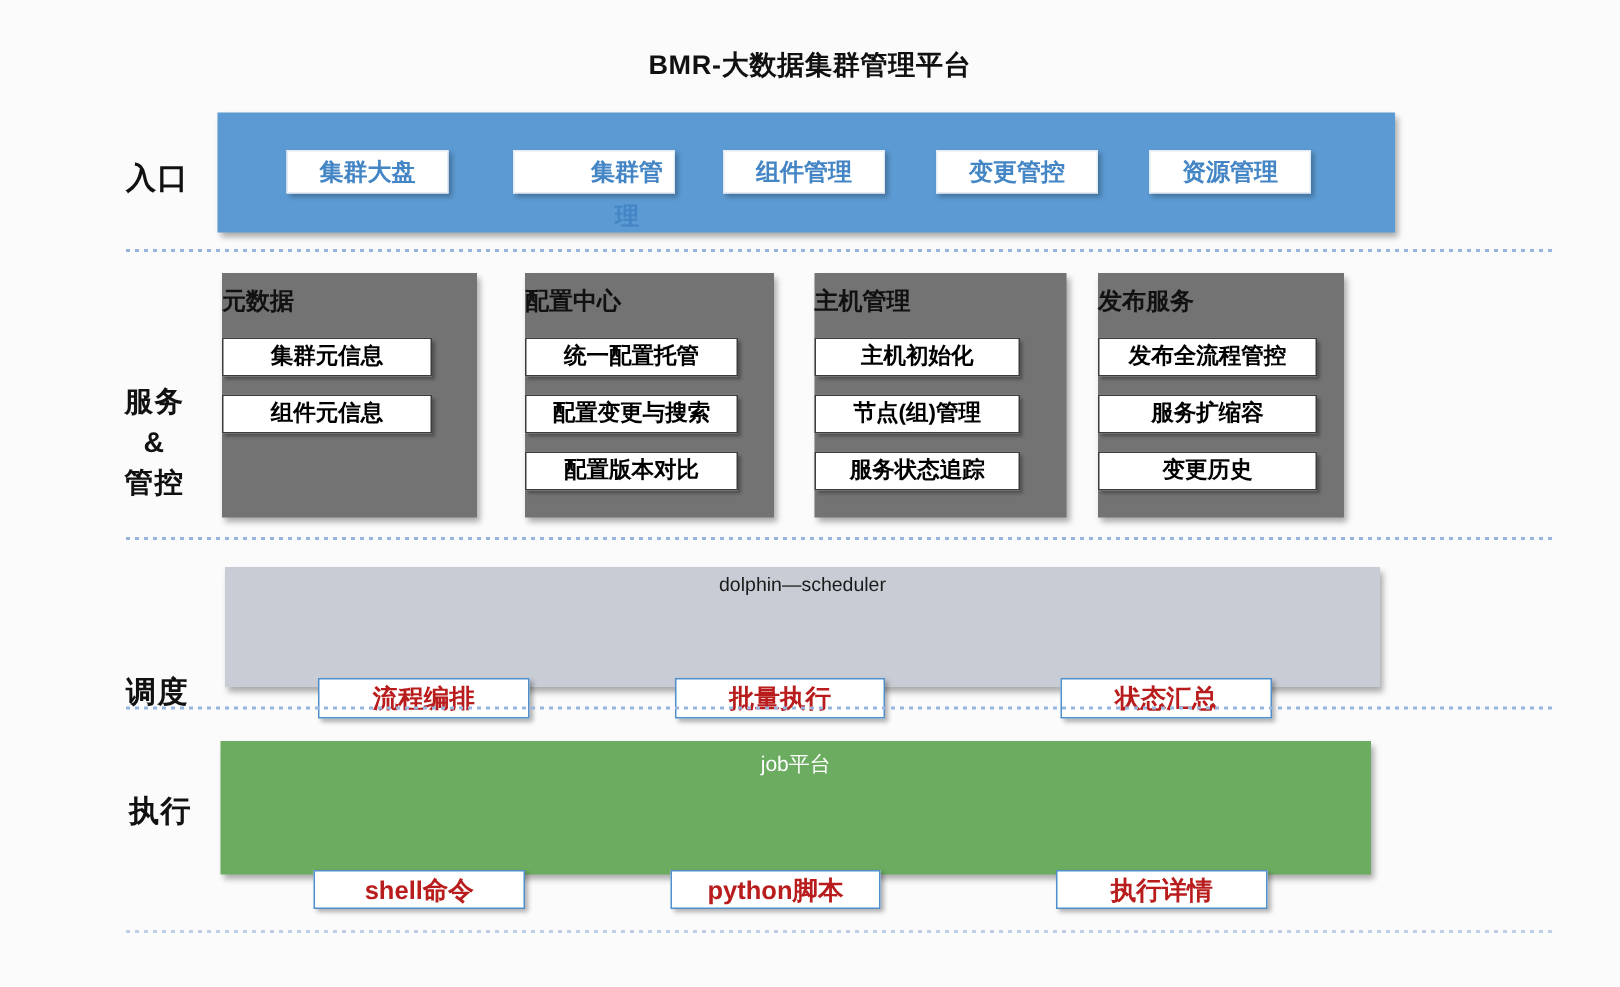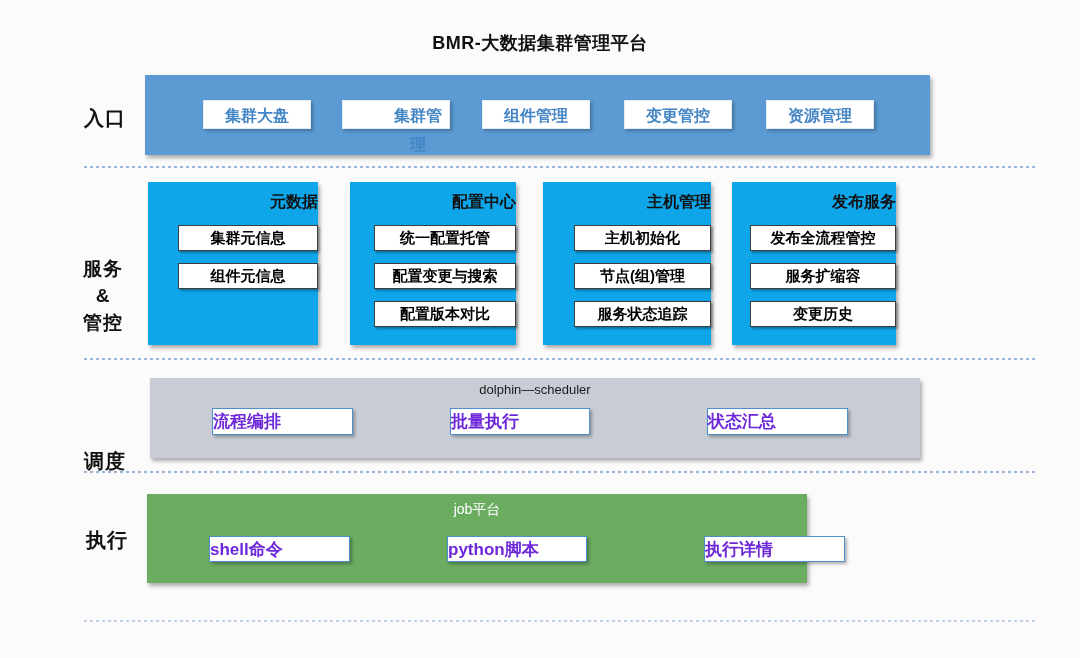--- a/index.html
+++ b/index.html
@@ -35,64 +35,65 @@
   .label-sched{left:84px;top:404px;margin-top:44px;}
   .label-exec{left:86px;top:527px;}
 
   
   .band{
     position:absolute;
     box-shadow:2px 3px 4px rgba(0,0,0,0.32);
   }
   .band-entry{left:145px;top:75px;width:785px;height:80px;background:#5b9ad2;}
   .band-sched{left:150px;top:378px;width:770px;height:80px;background:#c8cdd5;}
-  .band-exec{left:147px;top:494px;width:660px;height:89px;background:#6bac61;}
+  .band-exec{left:147px;top:494px;width:767px;height:89px;background:#6bac61;}
 
   .entry-btn{
     position:absolute;top:25px;width:108px;height:29px;
     background:#ffffff;border:1px solid #e3ecf5;
     box-shadow:2px 2px 3px rgba(0,0,0,0.25);
     font-size:16px;font-weight:bold;color:#4486c5;
     text-align:center;line-height:29px;
     box-sizing:border-box;
   }
-  .eb1{left:58px;} .eb2{left:197px;padding-left:44px;} .eb3{left:337px;} .eb4{left:479px;} .eb5{left:621px;}
+  .eb1{left:46px;} .eb2{left:197px;padding-left:44px;} .eb3{left:337px;} .eb4{left:479px;} .eb5{left:621px;}
 
   .platform-label{
     position:absolute;left:0;width:100%;text-align:center;
   }
   .band-sched .platform-label{top:4px;font-size:13px;color:#1a1a1a;}
   .band-exec .platform-label{top:7px;font-size:14px;color:#ffffff;}
 
   .band-btn{
     position:absolute;height:27px;
     background:#ffffff;border:1px solid #4e8fcc;
     box-shadow:2px 2px 3px rgba(0,0,0,0.3);
-    font-size:17px;font-weight:600;color:#6d28d9;
-    line-height:26px;
+    font-size:17px;font-weight:600;color:#b91c1c;
+    text-align:center;line-height:26px;
     box-sizing:border-box;
+    margin-top:44px;
   }
   .band-sched .band-btn{top:30px;}
   .band-exec .band-btn{top:42px;height:26px;line-height:25px;}
   .bb1{left:62px;width:141px;}
   .bb2{left:300px;width:140px;}
   .bb3{left:557px;width:141px;}
 
   
   .group{
     position:absolute;top:182px;height:163px;
-    background:#0ea5e9;
+    background:#737373;
     box-shadow:2px 3px 4px rgba(0,0,0,0.32);
-    display:flex;flex-direction:column;align-items:flex-end;
+    display:flex;flex-direction:column;align-items:flex-start;
     box-sizing:border-box;
   }
   .g1{left:148px;width:170px;}
   .g2{left:350px;width:166px;}
   .g3{left:543px;width:168px;}
-  .g4{left:732px;width:164px;padding-left:33px;}
+  .g4{left:732px;width:164px;}
   .group-title{
     margin-top:9px;height:22px;line-height:22px;
     font-size:16px;font-weight:bold;color:#111;
   }
   .group-item{
     margin-top:12px;height:26px;line-height:24px;
     background:#ffffff;border:1px solid #3c3c3c;
     box-shadow:2px 2px 2px rgba(0,0,0,0.3);
     font-size:15px;font-weight:bold;color:#000;
     text-align:center;

